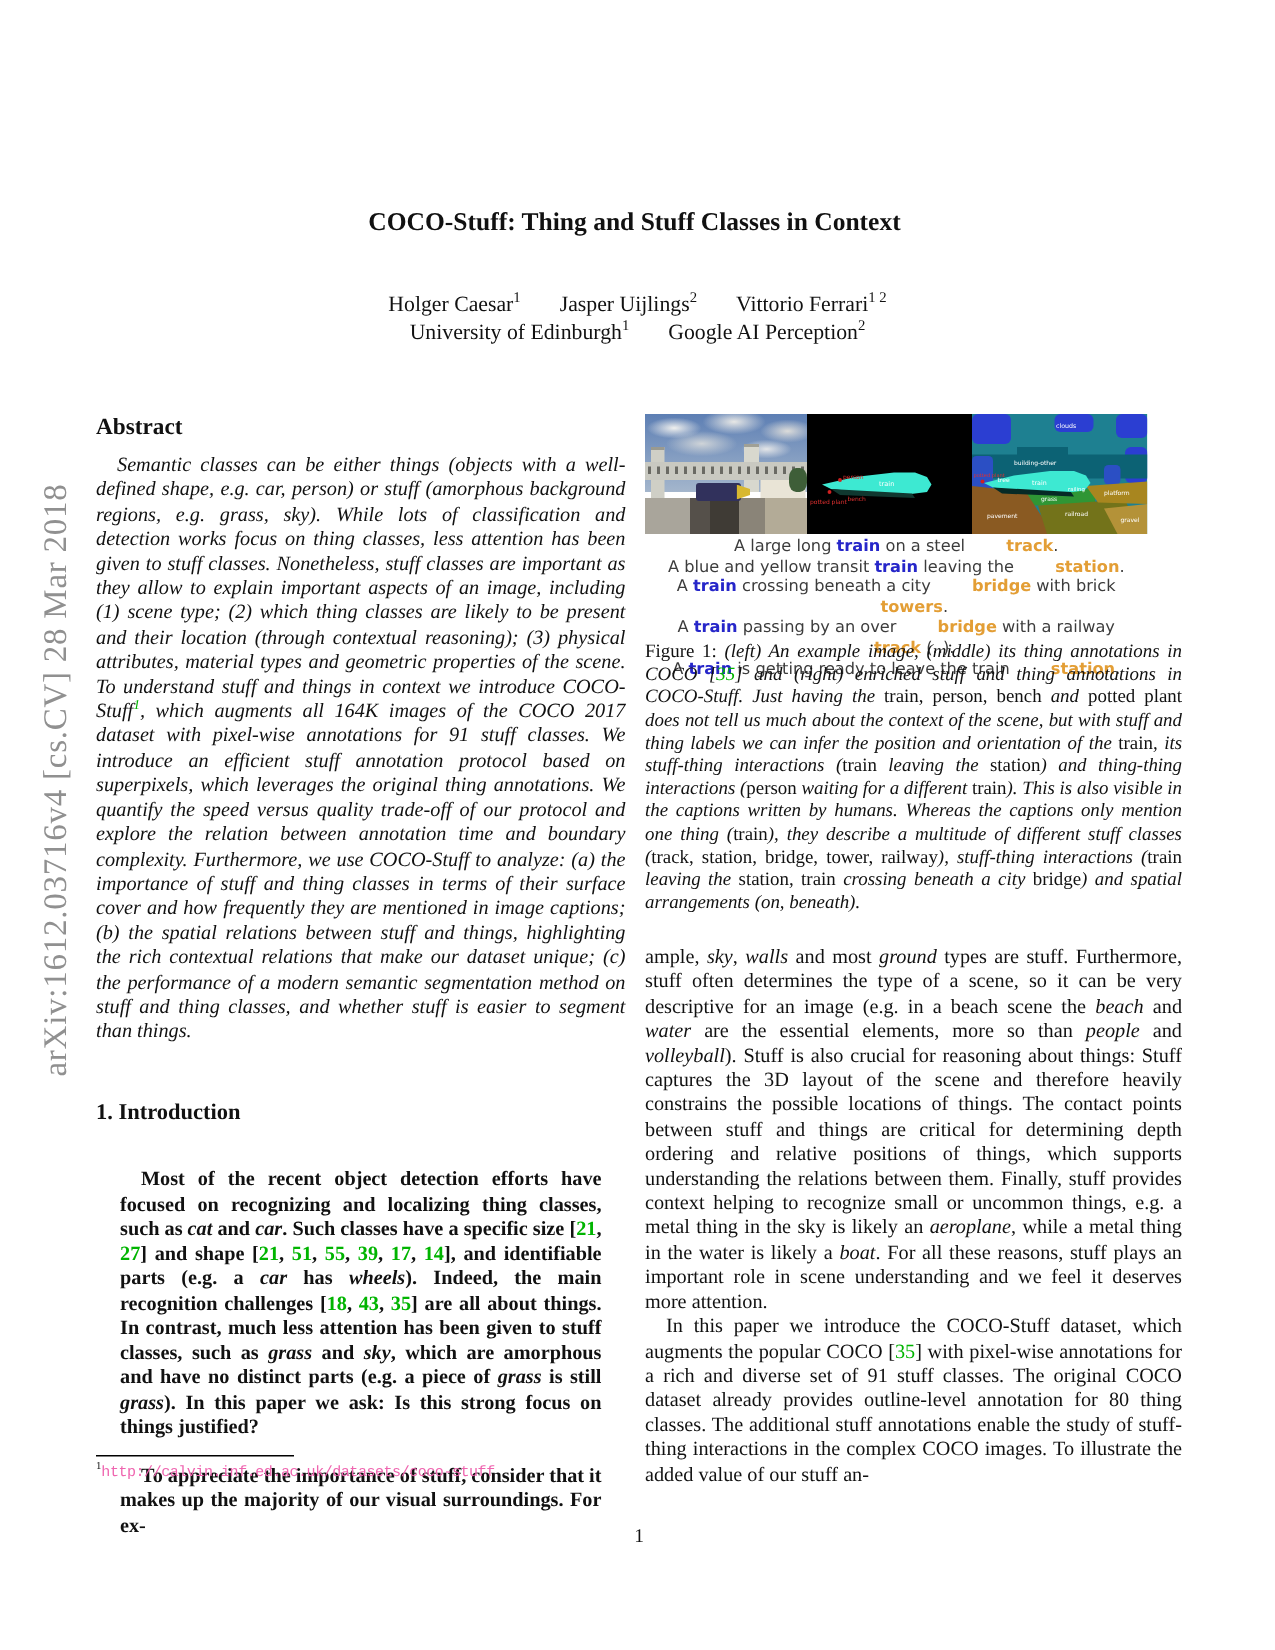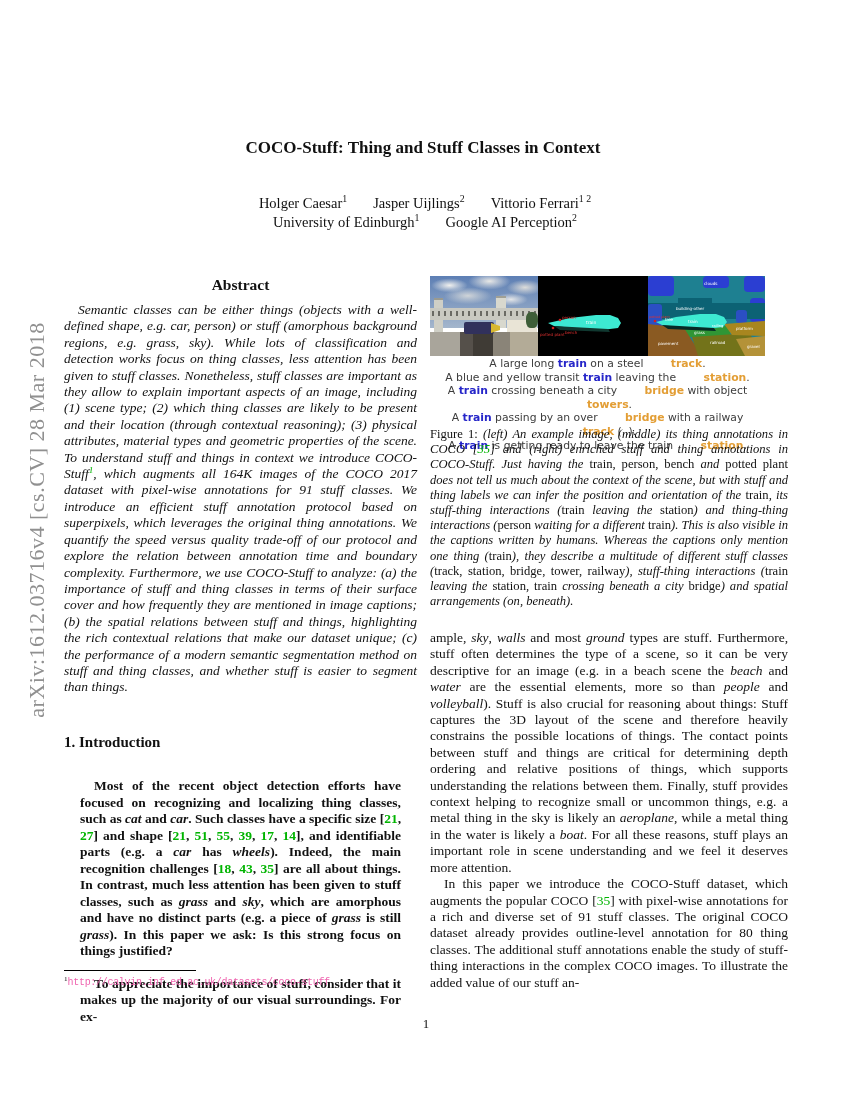--- a/index.html
+++ b/index.html
@@ -16,21 +16,21 @@
   .title{left:0;top:138px;width:846px;text-align:center;font-size:17px;font-weight:bold;}
   .authors{left:0;top:195px;width:850px;text-align:center;font-size:14.5px;}
   .affils{left:0;top:214px;width:850px;text-align:center;font-size:14.5px;}
   .authors .gap{display:inline-block;width:26px;}
   sup.s{font-size:68%;vertical-align:super;line-height:0;}
 
   
   .colL{left:64px;width:353px;}
   .colR{left:430px;width:358px;}
 
-  .abstract-head{top:276px;text-align:center;font-size:15.5px;font-weight:bold;}
+  .abstract-head{top:276px;font-size:15.5px;font-weight:bold;}
   .abstract-body{top:302px;font-size:13.5px;line-height:16.4px;font-style:italic;
                  text-align:justify;text-indent:14px;}
   .intro-head{top:734px;font-size:15px;font-weight:bold;}
   .intro-body{top:762px;font-size:13.5px;line-height:16.5px;text-align:justify;}
   .intro-body p{margin:16px;text-indent:14px;font-weight:bold;}
   .footnote-rule{top:970px;width:132px;border-top:1px solid #000;height:0;}
   .footnote{top:976px;font-size:10.5px;}
   .footnote .url{font-family:Liberation Mono, monospace;font-size:10px;color:#ef64af;letter-spacing:-0.3px;}
 
   
@@ -170,21 +170,21 @@
         <text class="svg-label" x="99" y="72" font-size="4" fill="#ffffff">gravel</text>
         <text class="svg-label" x="10" y="69" font-size="4" fill="#ffffff">pavement</text>
         <text class="svg-label" x="1" y="42" font-size="3.4" fill="#e03030">potted plant</text>
       </svg>
     </div>
   </div>
 
   <div class="abs colR fig-sans">
     <div><span>A large long </span><span class="r-blue">train</span><span> on a steel </span><span class="r-org">track</span><span>.</span></div>
     <div><span>A blue and yellow transit </span><span class="r-blue">train</span><span> leaving the </span><span class="r-org">station</span><span>.</span></div>
-    <div><span>A </span><span class="r-blue">train</span><span> crossing beneath a city </span><span class="r-org">bridge</span><span> with object </span><span class="r-org">towers</span><span>.</span></div>
+    <div><span>A </span><span class="r-blue">train</span><span> crossing beneath a city </span><span class="r-org">bridge</span><span> with brick </span><span class="r-org">towers</span><span>.</span></div>
     <div><span>A </span><span class="r-blue">train</span><span> passing by an over </span><span class="r-org">bridge</span><span> with a railway </span><span class="r-org">track</span><span> (..).</span></div>
     <div><span>A </span><span class="r-blue">train</span><span> is getting ready to leave the train </span><span class="r-org">station</span><span>.</span></div>
   </div>
 
   <div class="abs colR figcaption"><span class="r-p">Figure 1: </span><span>(left) An example image, (middle) its thing annotations in COCO [</span><span class="r-g">35</span><span>] and (right) enriched stuff and thing annotations in COCO-Stuff. Just having the </span><span class="r-p">train, person, bench</span><span> and </span><span class="r-p">potted plant</span><span> does not tell us much about the context of the scene, but with stuff and thing labels we can infer the position and orientation of the </span><span class="r-p">train</span><span>, its stuff-thing interactions (</span><span class="r-p">train</span><span> leaving the </span><span class="r-p">station</span><span>) and thing-thing interactions (</span><span class="r-p">person</span><span> waiting for a different </span><span class="r-p">train</span><span>). This is also visible in the captions written by humans. Whereas the captions only mention one thing (</span><span class="r-p">train</span><span>), they describe a multitude of different stuff classes (</span><span class="r-p">track, station, bridge, tower, railway</span><span>), stuff-thing interactions (</span><span class="r-p">train</span><span> leaving the </span><span class="r-p">station</span><span>, </span><span class="r-p">train</span><span> crossing beneath a city </span><span class="r-p">bridge</span><span>) and spatial arrangements (on, beneath).</span></div>
 
   <div class="abs colR body-right">
     <p><span>ample, </span><span class="r-i">sky</span><span>, </span><span class="r-i">walls</span><span> and most </span><span class="r-i">ground</span><span> types are stuff. Furthermore, stuff often determines the type of a scene, so it can be very descriptive for an image (e.g. in a beach scene the </span><span class="r-i">beach</span><span> and </span><span class="r-i">water</span><span> are the essential elements, more so than </span><span class="r-i">people</span><span> and </span><span class="r-i">volleyball</span><span>). Stuff is also crucial for reasoning about things: Stuff captures the 3D layout of the scene and therefore heavily constrains the possible locations of things. The contact points between stuff and things are critical for determining depth ordering and relative positions of things, which supports understanding the relations between them. Finally, stuff provides context helping to recognize small or uncommon things, e.g. a metal thing in the sky is likely an </span><span class="r-i">aeroplane</span><span>, while a metal thing in the water is likely a </span><span class="r-i">boat</span><span>. For all these reasons, stuff plays an important role in scene understanding and we feel it deserves more attention.</span></p>
     <p class="ind"><span>In this paper we introduce the COCO-Stuff dataset, which augments the popular COCO [</span><span class="r-g">35</span><span>] with pixel-wise annotations for a rich and diverse set of 91 stuff classes. The original COCO dataset already provides outline-level annotation for 80 thing classes. The additional stuff annotations enable the study of stuff-thing interactions in the complex COCO images. To illustrate the added value of our stuff an-</span></p>
   </div>

